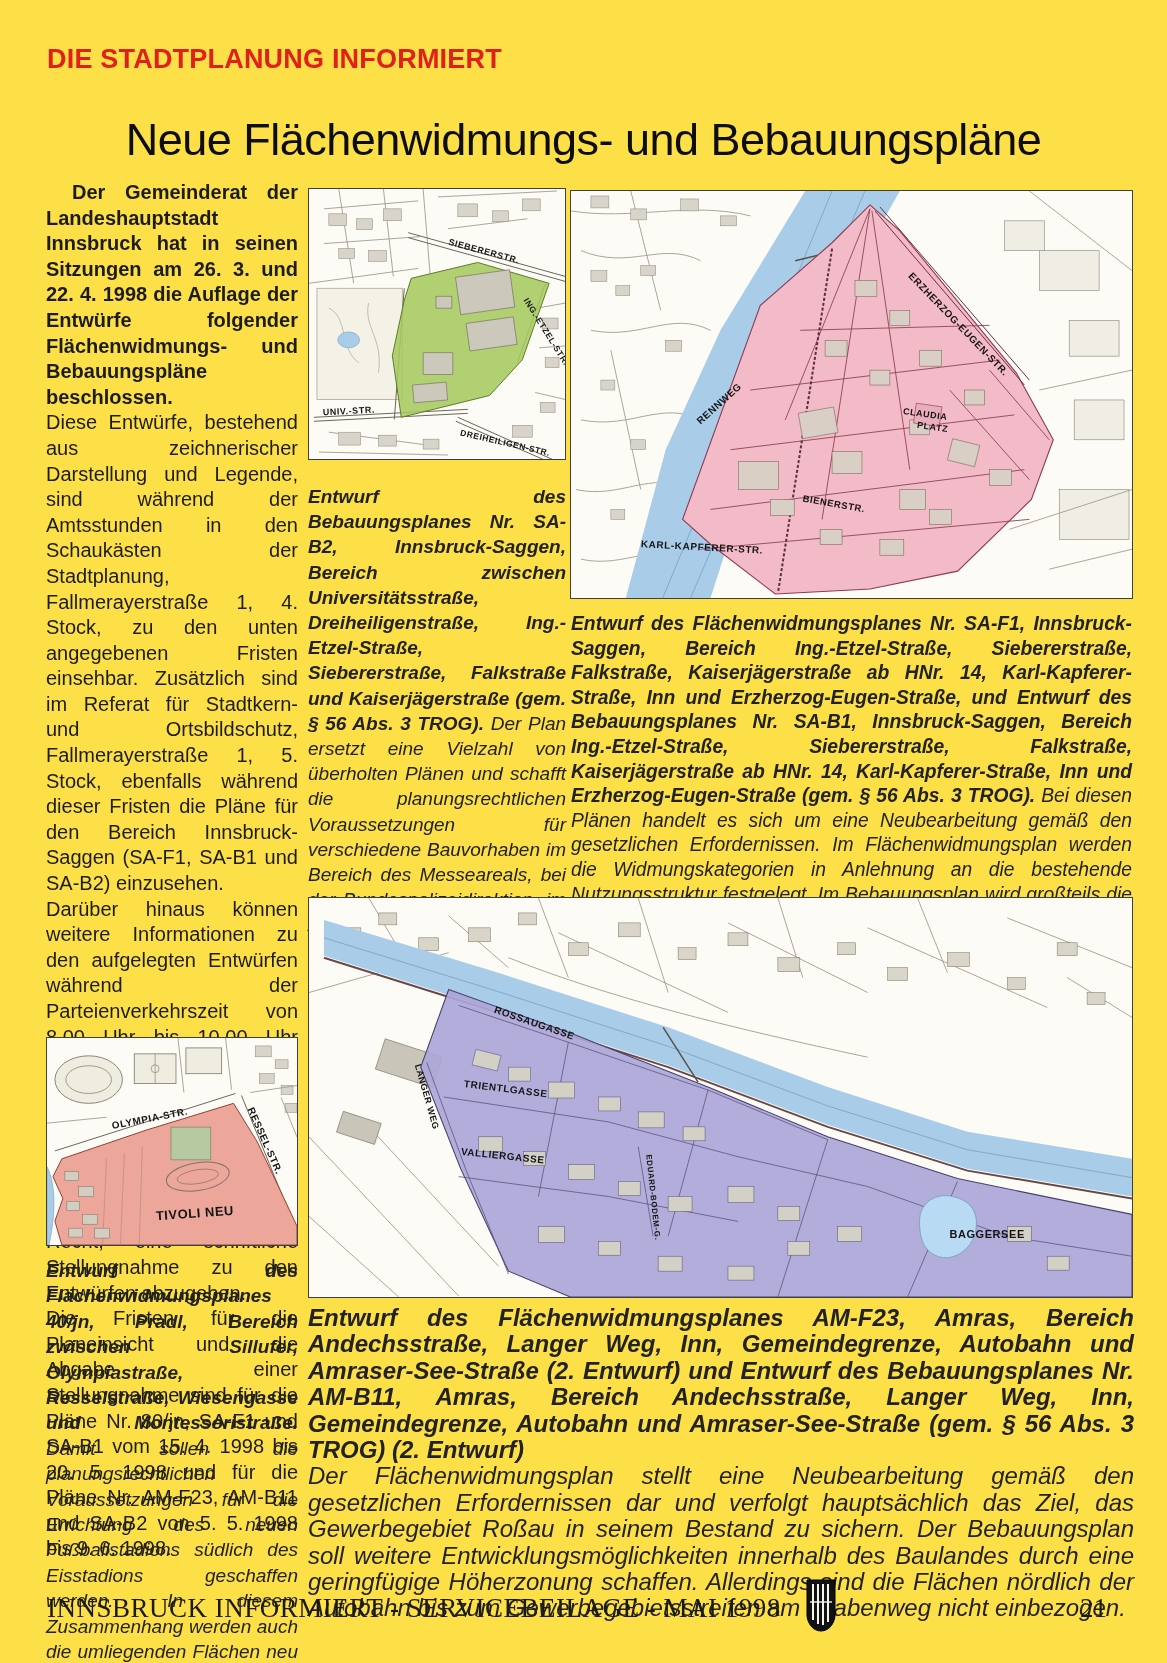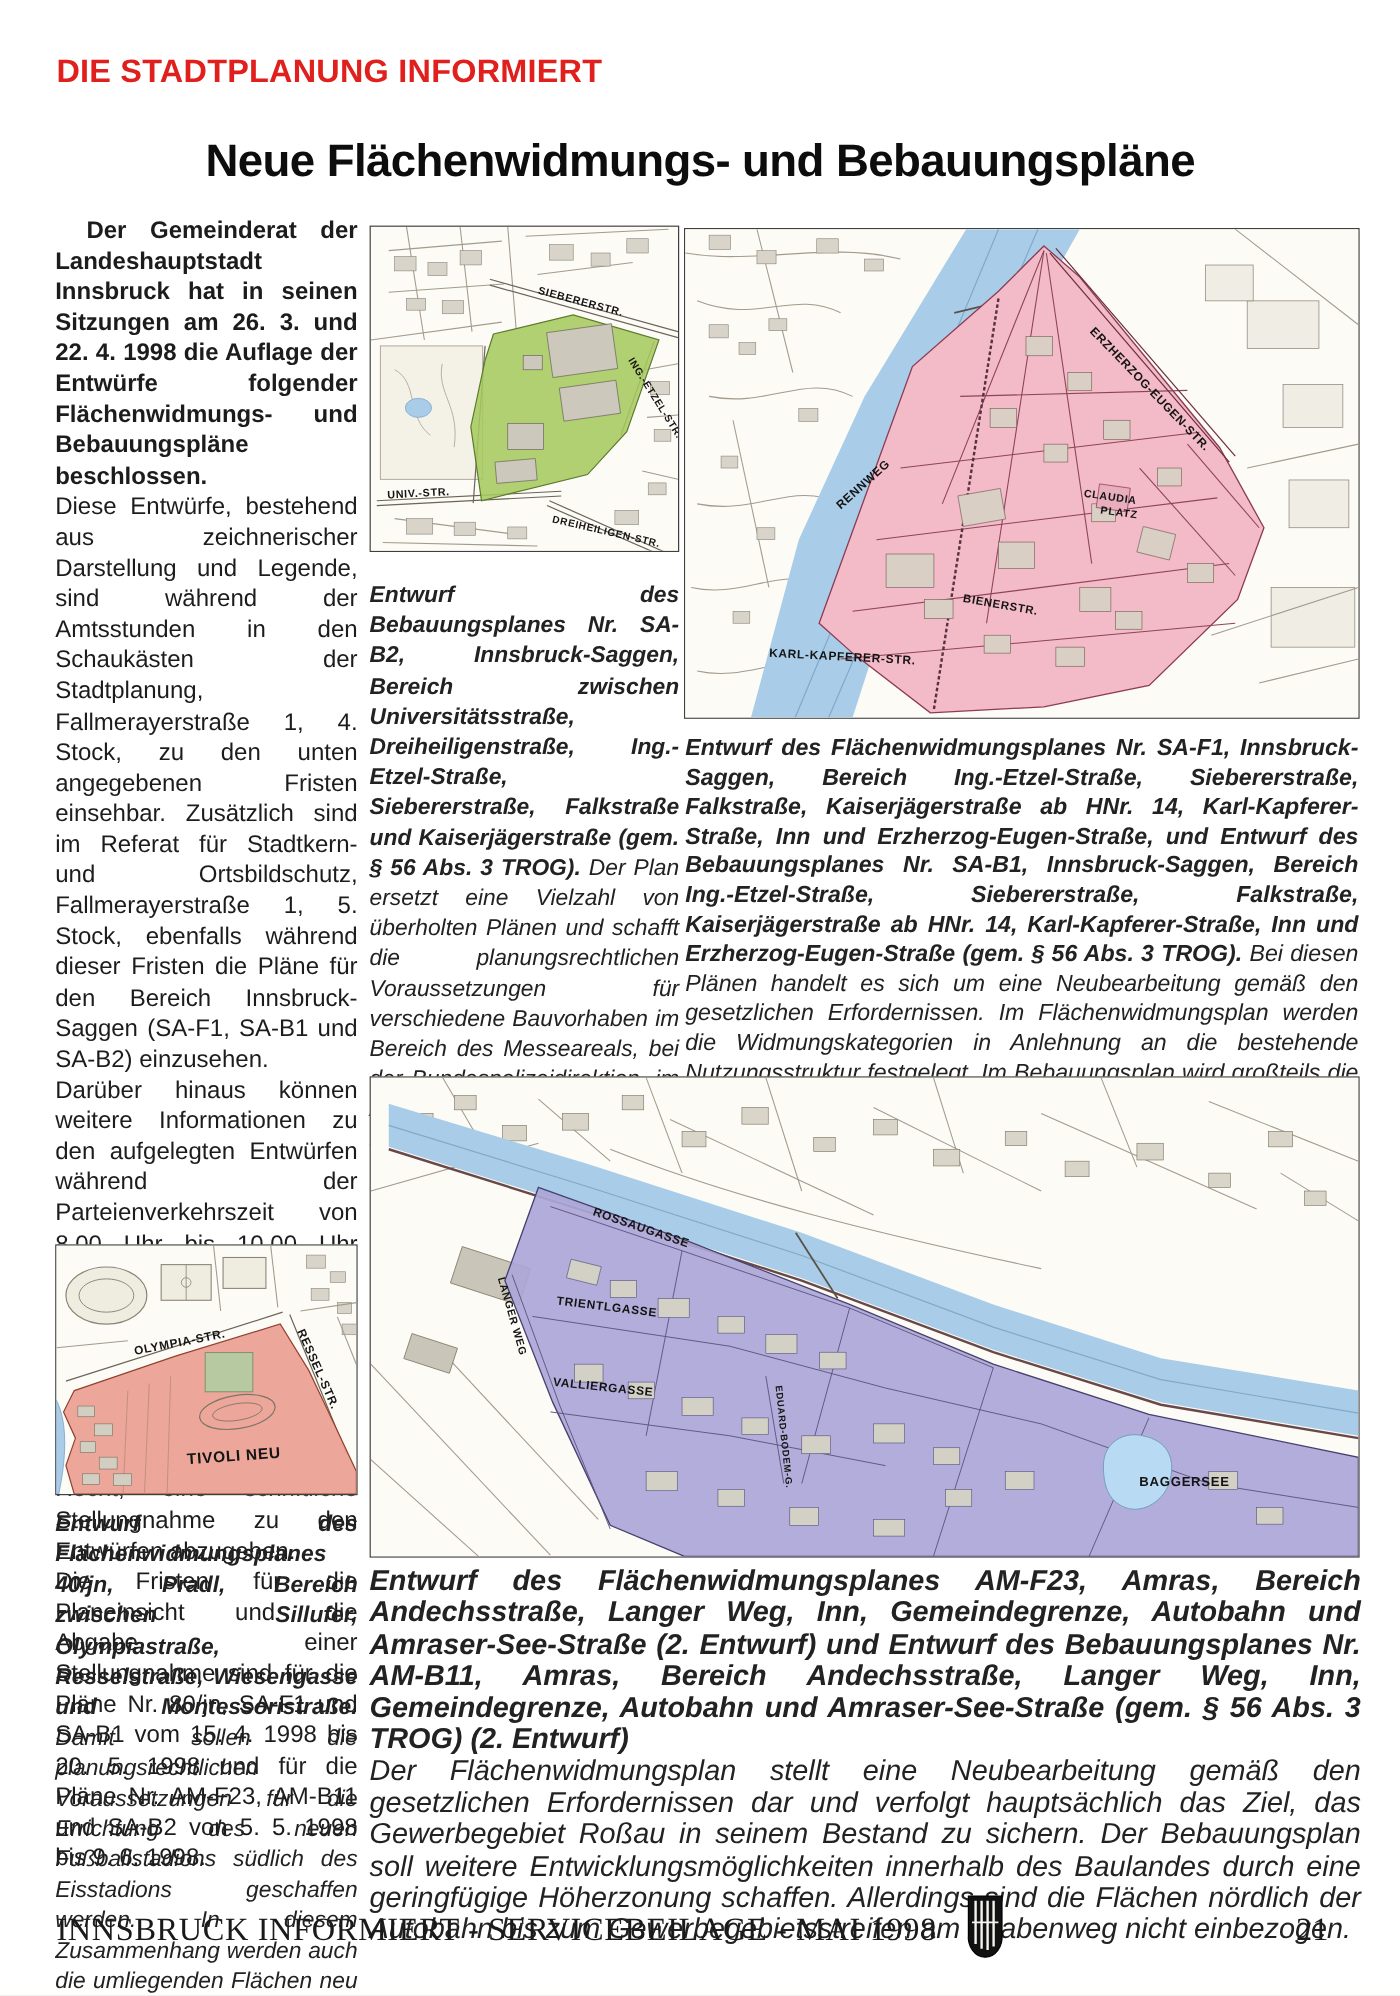--- a/index.html
+++ b/index.html
@@ -1,27 +1,27 @@
 <!DOCTYPE html>
 <html><head>
 <meta charset="utf-8">
 <style>
   html,body { margin:0; padding:0; background:#e8e6e1; }
   .page {
     position:relative; width:1167px; height:1663px; margin:0 auto;
-    background:#ffffff; overflow:hidden;
+    background:#fde047; overflow:hidden;
     font-family:"Liberation Sans", sans-serif; color:#1c1c1c;
   }
   .kicker {
     position:absolute; left:47px; top:44px;
     font-size:27px; font-weight:bold; color:#e0201c; letter-spacing:0.2px;
   }
   .title {
     position:absolute; left:40px; top:114px; width:1087px; margin:0;
-    text-align:center; font-size:38px; font-weight:bold; color:#0d0d0d;
+    text-align:center; font-size:45px; font-weight:normal; color:#0d0d0d;
     letter-spacing:-0.5px;
   }
   .col-left {
     position:absolute; left:46px; top:180px; width:252px;
     font-size:20px; line-height:25.6px; text-align:justify;
   }
   .col-left p { margin:0; }
   .col-left .lead { font-weight:bold; text-indent:26px; }
   .figure {
     position:absolute; border:1px solid #3f3f3f; background:#fcfbf6;

